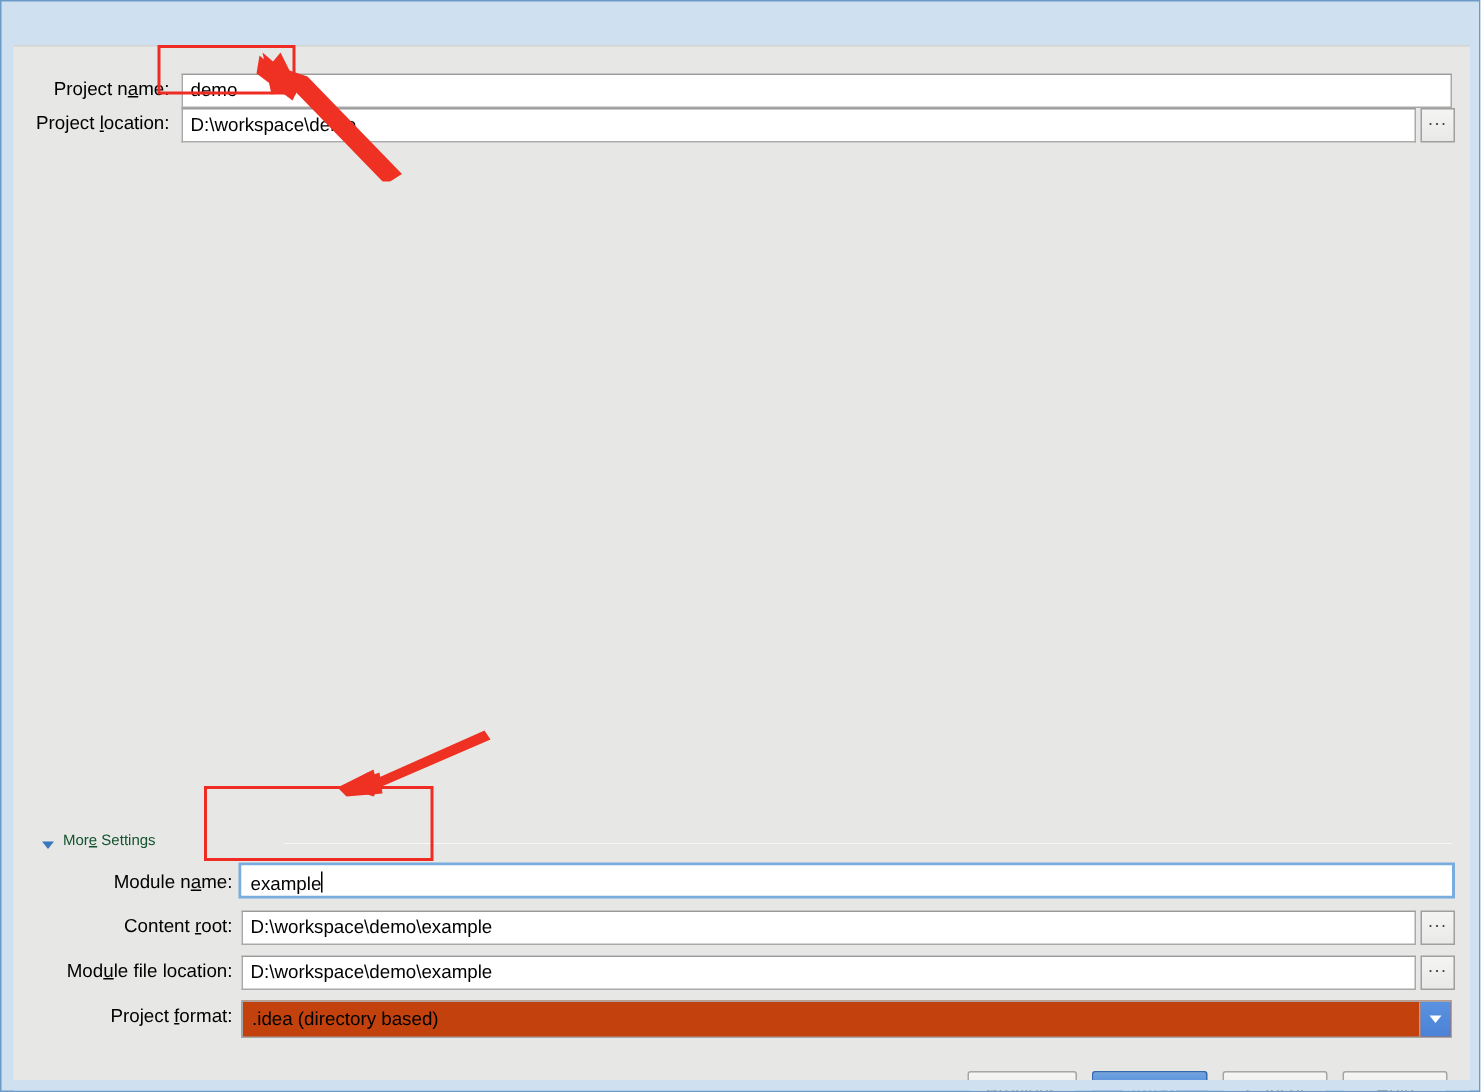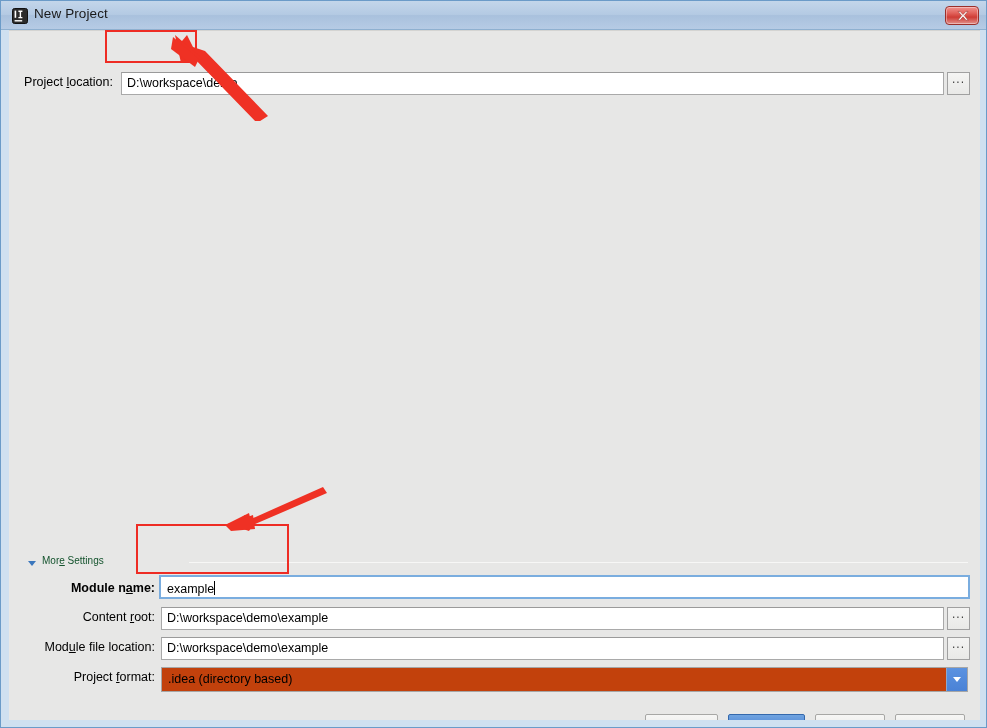--- a/index.html
+++ b/index.html
@@ -210,59 +210,48 @@
     border: 2px solid #ee2c24;
     pointer-events: none;
   }
   #anno-arrow-1, #anno-arrow-2 { position: absolute; pointer-events: none; }
 </style>
 </head>
 <body>
 
 <div id="window">
 
-  <div id="titlebar">
-    <span id="title-icon">
-      <svg width="16" height="16" viewBox="0 0 16 16">
-        <rect x="0.5" y="0.5" width="15" height="15" rx="2" fill="#2b2b2b" stroke="#111"></rect>
-        <rect x="2.6" y="2.6" width="1.6" height="7.2" fill="#ffffff"></rect>
-        <path d="M6.4 2.6 h4 v1.3 h-1.3 v5 h1.3 v1.3 h-4 v-1.3 h1.3 v-5 h-1.3 z" fill="#ffffff"></path>
-        <rect x="2.6" y="12.1" width="7.6" height="1.4" fill="#ffffff"></rect>
-      </svg>
-    </span>
-    <span id="title-text">New Project</span>
-
-    <div id="close-btn">
-      <svg width="14" height="13" viewBox="0 0 14 13">
-        <path d="M2 1.4 L4.1 1.4 L7 4.6 L9.9 1.4 L12 1.4 L8.3 5.6 L12.2 10.2 L10 10.2 L7 6.8 L4 10.2 L1.8 10.2 L5.7 5.6 Z" fill="#ffffff" stroke="#8d2a25" stroke-width="0.5"></path>
-      </svg>
-    </div>
-  </div>
 
   <div id="client">
 
+    <div class="row" style="left:0; top:18px; width:971px;">
+      <span class="lbl" style="left:4px; width:100px;"><span>Project n</span><u>a</u><span>me:</span></span>
+      <div class="tf" style="left:112px; top:0; width:847px;">
+        <span>demo</span>
+      </div>
+    </div>
 
     <div class="row" style="left:0; top:41px; width:971px;padding-left:24px;">
       <span class="lbl" style="left:4px; width:100px;"><span>Project </span><u>l</u><span>ocation:</span></span>
       <div class="tf" style="left:112px; top:0; width:823px;">
         <span>D:\workspace\demo</span>
       </div>
       <div class="browse" style="left:938px; top:0;">
         <span>...</span>
       </div>
     </div>
 
     <div id="more-settings">
       <i id="ms-tri"></i>
       <span id="ms-label"><span>Mor</span><u>e</u><span> Settings</span></span>
     </div>
     <div id="ms-line"></div>
 
     <div class="row" style="left:0; top:547px; width:971px;">
-      <span class="lbl" style="left:24px; width:122px;font-weight:bold;"><span>Module n</span><u>a</u><span>me:</span></span>
+      <span class="lbl" style="left:24px; width:122px;"><span>Module n</span><u>a</u><span>me:</span></span>
       <div class="tf focused" style="left:152px; top:-1px; width:807px;">
         <span>example</span><span class="caret"></span>
       </div>
     </div>
 
     <div class="row" style="left:0; top:576px; width:889px;">
       <span class="lbl" style="left:24px; width:122px;"><span>Content </span><u>r</u><span>oot:</span></span>
       <div class="tf" style="left:152px; top:0; width:783px;">
         <span>D:\workspace\demo\example</span>
       </div>

